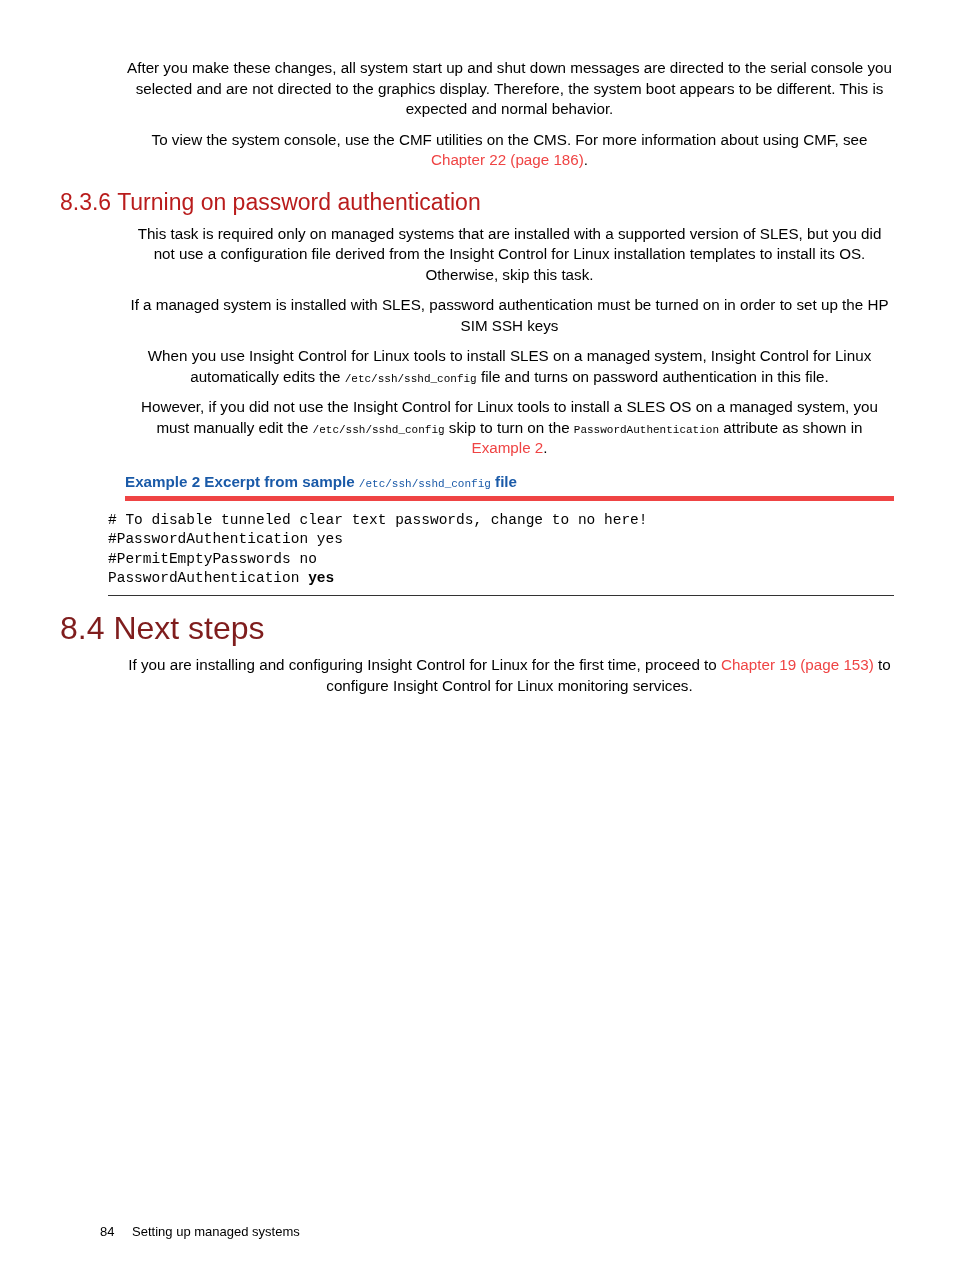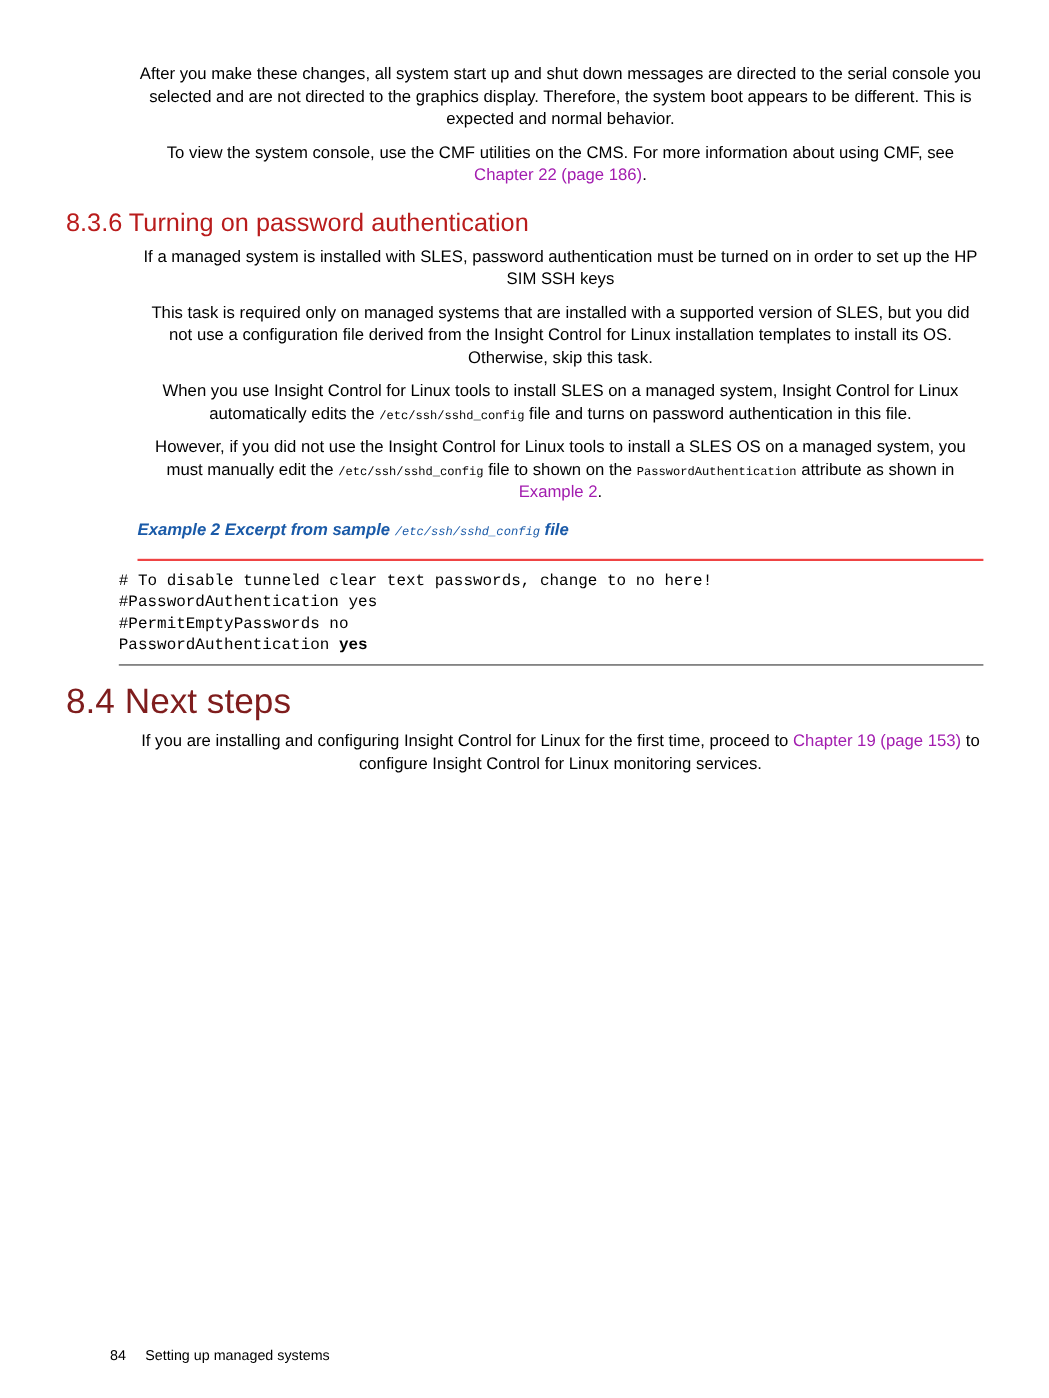--- a/index.html
+++ b/index.html
@@ -20,21 +20,21 @@
     line-height: 1.35;
     margin: 0 0 10px 65px;
     color: #000;
     text-align: center;
   }
   .mono {
     font-family: "Courier New", Courier, monospace;
     font-size: 11px;
   }
   a.xref {
-    color: #a21caf;
+    color: #ef4444;
     text-decoration: none;
   }
   h3.sec-h {
     font-family: Arial, Helvetica, sans-serif;
     font-weight: 400;
     color: #b91c1c;
     font-size: 23px;
     margin: 18px 0 8px 0;
   }
   h2.sec-h {
@@ -42,23 +42,22 @@
     font-weight: 400;
     color: #7f1d1d;
     font-size: 32px;
     margin: 14px 0 8px 0;
   }
   .example-title {
     font-size: 15.2px;
     color: #1a5aa8;
     font-weight: 700;
     margin: 14px 0 0 65px;
-    padding-bottom: 18px;
-    border-bottom: 2px solid #ef4444;
-    font-style: italic;
+    padding-bottom: 6px;
+    border-bottom: 5px solid #ef4444;
   }
   .example-title .mono {
     font-weight: 400;
     color: #1a5aa8;
   }
   .code-block {
     margin: 6px 0 0 48px;
     padding: 4px 0 6px 0;
     border-bottom: 1px solid #333;
     font-family: "Courier New", Courier, monospace;
@@ -83,29 +82,29 @@
 <div class="page">
 
   <p class="body-text">After you make these changes, all system start up and shut down messages are directed to the serial console you selected and are not directed to the graphics display. Therefore, the system boot appears to be different. This is expected and normal behavior.</p>
 
   <p class="body-text">
     <span>To view the system console, use the CMF utilities on the CMS. For more information about using CMF, see </span><a href="#" class="xref">Chapter 22 (page 186)</a><span>.</span>
   </p>
 
   <h3 class="sec-h">8.3.6 Turning on password authentication</h3>
 
+  <p class="body-text">This task is required only on managed systems that are installed with a supported version of SLES, but you did not use a configuration file derived from the Insight Control for Linux installation templates to install its OS. Otherwise, skip this task.</p>
   <p class="body-text">If a managed system is installed with SLES, password authentication must be turned on in order to set up the HP SIM SSH keys</p>
-  <p class="body-text">This task is required only on managed systems that are installed with a supported version of SLES, but you did not use a configuration file derived from the Insight Control for Linux installation templates to install its OS. Otherwise, skip this task.</p>
 
   <p class="body-text">
     <span>When you use Insight Control for Linux tools to install SLES on a managed system, Insight Control for Linux automatically edits the </span><span class="mono">/etc/ssh/sshd_config</span><span> file and turns on password authentication in this file.</span>
   </p>
 
   <p class="body-text">
-    <span>However, if you did not use the Insight Control for Linux tools to install a SLES OS on a managed system, you must manually edit the </span><span class="mono">/etc/ssh/sshd_config</span><span> file to shown on the </span><span class="mono">PasswordAuthentication</span><span> attribute as shown in </span><a href="#" class="xref">Example 2</a><span>.</span>
+    <span>However, if you did not use the Insight Control for Linux tools to install a SLES OS on a managed system, you must manually edit the </span><span class="mono">/etc/ssh/sshd_config</span><span> skip to turn on the </span><span class="mono">PasswordAuthentication</span><span> attribute as shown in </span><a href="#" class="xref">Example 2</a><span>.</span>
   </p>
 
   <div class="example-title">
     <span>Example 2 Excerpt from sample </span><span class="mono">/etc/ssh/sshd_config</span><span> file</span>
   </div>
 
   <div class="code-block"><span># To disable tunneled clear text passwords, change to no here!</span>
 <span>#PasswordAuthentication yes</span>
 <span>#PermitEmptyPasswords no</span>
 <span>PasswordAuthentication </span><span class="bold">yes</span></div>

